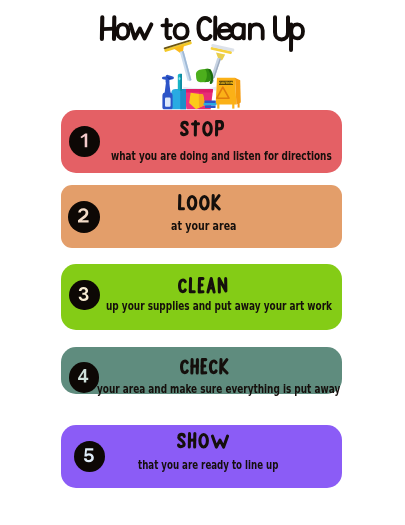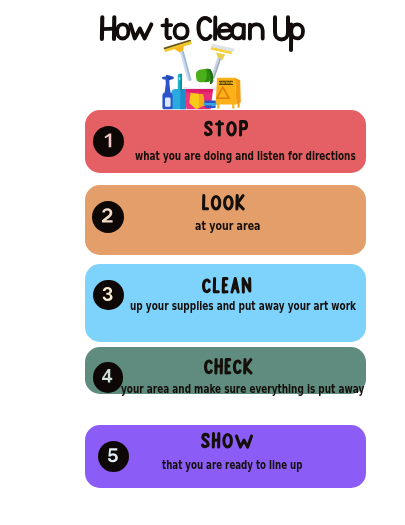--- a/index.html
+++ b/index.html
@@ -1,20 +1,20 @@
 <!DOCTYPE html>
 <html><head>
 <meta charset="utf-8">
 <style>
   html,body{margin:0;padding:0;}
   body{width:405px;height:525px;background:#ffffff;font-family:"DejaVu Sans",sans-serif;overflow:hidden;}
   .poster{position:relative;width:405px;height:525px;background:#fff;}
   .title-wrap{position:absolute;left:95px;top:10px;}
   .art-wrap{position:absolute;left:155px;top:40px;}
-  .bar{position:absolute;left:61px;width:281px;border-radius:15px;margin-left:24px;}
+  .bar{position:absolute;left:61px;width:281px;border-radius:15px;}
   .badge{position:absolute;border-radius:50%;background:#0D0805;}
   .num-svg{display:block;}
   .headsvg{position:absolute;display:block;overflow:visible;}
   .sub{position:absolute;white-space:nowrap;font-weight:700;font-size:12.7px;color:#150F0C;line-height:1;}
   .sub i{display:inline-block;font-style:normal;transform-origin:left top;}
 </style>
 </head>
 <body>
 
 <div class="poster">
@@ -110,40 +110,40 @@
           <path d="M7.28 -10.60 C6.98 -13.20 2.33 -13.60 1.77 -10.00 C1.27 -7.20 6.68 -6.80 7.12 -3.2 C7.48 -0.2 2.22 0.6 1.52 -2.0"></path>
           <path d="M12.53 -11.1 L18.48 -11.3"></path>
           <path d="M15.50 -13.40 L15.30 0"></path>
           <path d="M27.50 -12.60 C29.58 -12.60 31.27 -9.78 31.27 -6.30 C31.27 -2.82 29.58 0.00 27.50 0.00 C25.42 0.00 23.72 -2.82 23.72 -6.30 C23.72 -9.78 25.42 -12.60 27.50 -12.60 Z"></path>
           <path d="M36.77 -13.40 L36.52 0"></path>
           <path d="M36.77 -13.40 L39.88 -13.40 C43.48 -13.40 43.48 -6.3 39.88 -6.3 L36.62 -6.3"></path>
         </g>
       </svg>
     <div class="sub" style="left:50.0px;top:40.3px"><i style="transform:scaleX(0.7014)">what you are doing and listen for directions</i></div>
   </div>
-  <div class="bar" id="bar1" style="top: 185px; height: 70px; background: rgb(227, 158, 106);">
+  <div class="bar" id="bar1" style="top: 185px; height: 63px; background: rgb(227, 158, 106); border-radius: 11px;">
     <div class="badge" style="left:7.4px;top:15.5px;width:32.0px;height:32.0px">
       <svg class="num-svg" viewBox="0 0 32 32" width="32.0" height="32.0">
           <g fill="#F3DCC8">
             <path d="M10.2 11.6 C10.3 8.9 12.5 7.3 15.2 7.3 C18.1 7.3 20.3 9.0 20.3 11.8 C20.3 13.8 19.2 15.2 17.2 17.0 L13.9 19.3 L20.6 19.3 L20.6 21.6 L10.0 21.6 L10.0 19.3 L15.3 15.0 C16.7 13.8 17.6 12.9 17.6 11.7 C17.6 10.4 16.6 9.6 15.2 9.6 C13.8 9.6 12.9 10.4 12.8 11.6 Z"></path>
           </g>
         </svg>
     </div>
     <svg class="headsvg" aria-label="LOOK" viewBox="-1.00 -15.00 44.60 16.00" width="44.60" height="16.00" style="left:116.00px;top:9.20px">
         <g fill="none" stroke="#150F0C" stroke-width="3.05" stroke-linecap="round" stroke-linejoin="round">
           <path d="M1.82 -13.40 L1.52 -0.2 L5.47 -0.3"></path>
           <path d="M14.03 -12.60 C16.12 -12.60 17.81 -9.78 17.81 -6.30 C17.81 -2.82 16.12 0.00 14.03 0.00 C11.95 0.00 10.26 -2.82 10.26 -6.30 C10.26 -9.78 11.95 -12.60 14.03 -12.60 Z"></path>
           <path d="M26.37 -12.60 C28.45 -12.60 30.14 -9.78 30.14 -6.30 C30.14 -2.82 28.45 0.00 26.37 0.00 C24.28 0.00 22.59 -2.82 22.59 -6.30 C22.59 -9.78 24.28 -12.60 26.37 -12.60 Z"></path>
           <path d="M35.22 -13.40 L34.92 0"></path>
           <path d="M41.07 -13.40 L35.52 -5.9 L41.27 0"></path>
         </g>
       </svg>
     <div class="sub" style="left:109.8px;top:35.0px"><i style="transform:scaleX(0.7465)">at your area</i></div>
   </div>
-  <div class="bar" id="bar2" style="top: 264px; height: 78px; background: #7dd3fc;">
+  <div class="bar" id="bar2" style="top: 264px; height: 66px; background: #84cc16;">
     <div class="badge" style="left:8.2px;top:15.8px;width:30.5px;height:30.5px">
       <svg class="num-svg" viewBox="0 0 32 32" width="30.5" height="30.5">
           <g fill="#F7ECD2">
             <path d="M10.3 11.5 C10.5 8.9 12.6 7.3 15.2 7.3 C17.9 7.3 20.0 8.9 20.0 11.4 C20.0 12.9 19.2 14.0 17.9 14.6 C19.5 15.1 20.5 16.3 20.5 18.2 C20.5 20.9 18.3 22.0 15.3 22.0 C12.4 22.0 10.3 20.4 10.1 17.6 L12.8 17.6 C12.9 19.1 13.9 19.7 15.3 19.7 C16.9 19.7 17.8 18.9 17.8 17.6 C17.8 16.2 16.8 15.6 15.1 15.6 L14.0 15.6 L14.0 13.4 L15.0 13.4 C16.4 13.4 17.3 12.7 17.3 11.5 C17.3 10.3 16.5 9.6 15.2 9.6 C13.9 9.6 13.1 10.3 13.0 11.5 Z"></path>
           </g>
         </svg>
     </div>
     <svg class="headsvg" aria-label="CLEAN" viewBox="-1.00 -15.00 51.40 16.00" width="51.40" height="16.00" style="left:115.60px;top:13.40px">
         <g fill="none" stroke="#150F0C" stroke-width="3.05" stroke-linecap="round" stroke-linejoin="round">
           <path d="M7.28 -10.40 C5.88 -13.60 1.52 -12.20 1.52 -6.30 C1.52 0.4 5.88 1.0 7.28 -2.2"></path>

